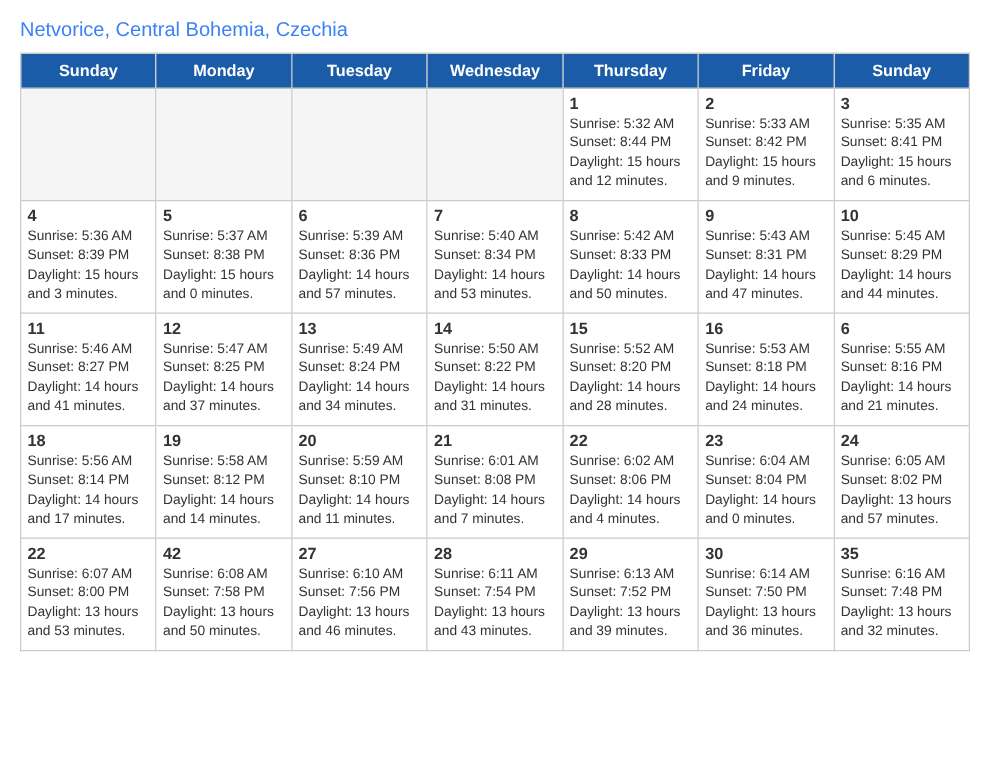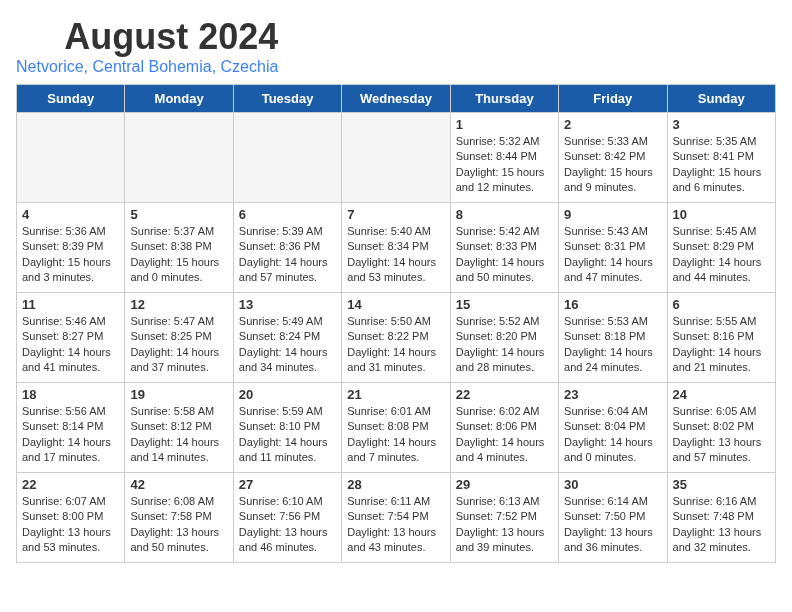--- a/index.html
+++ b/index.html
@@ -81,21 +81,20 @@
     .day-info {
       font-size: 11px;
       line-height: 1.4;
     }
   </style>
 </head>
 <body>
 
 <div class="header-area">
   <div class="title-area">
-    <div class="month-title">August 2024</div>
     <div class="location-title">Netvorice, Central Bohemia, Czechia</div>
   </div>
 </div>
 
 <table>
   <thead>
     <tr>
     <th>Sunday</th>
         <th>Monday</th>
         <th>Tuesday</th>

